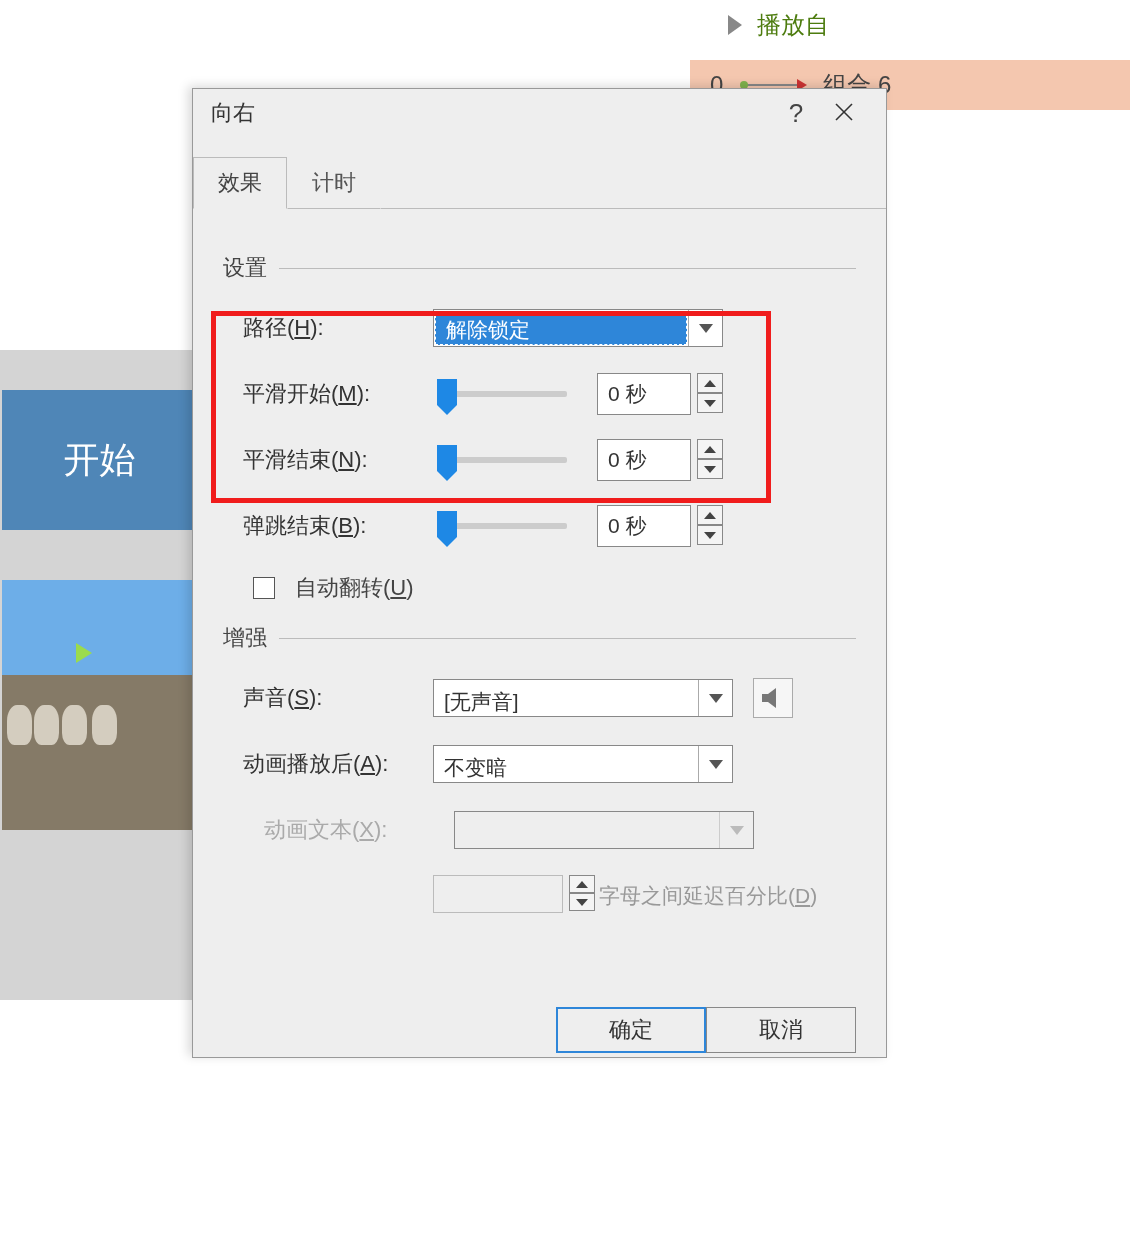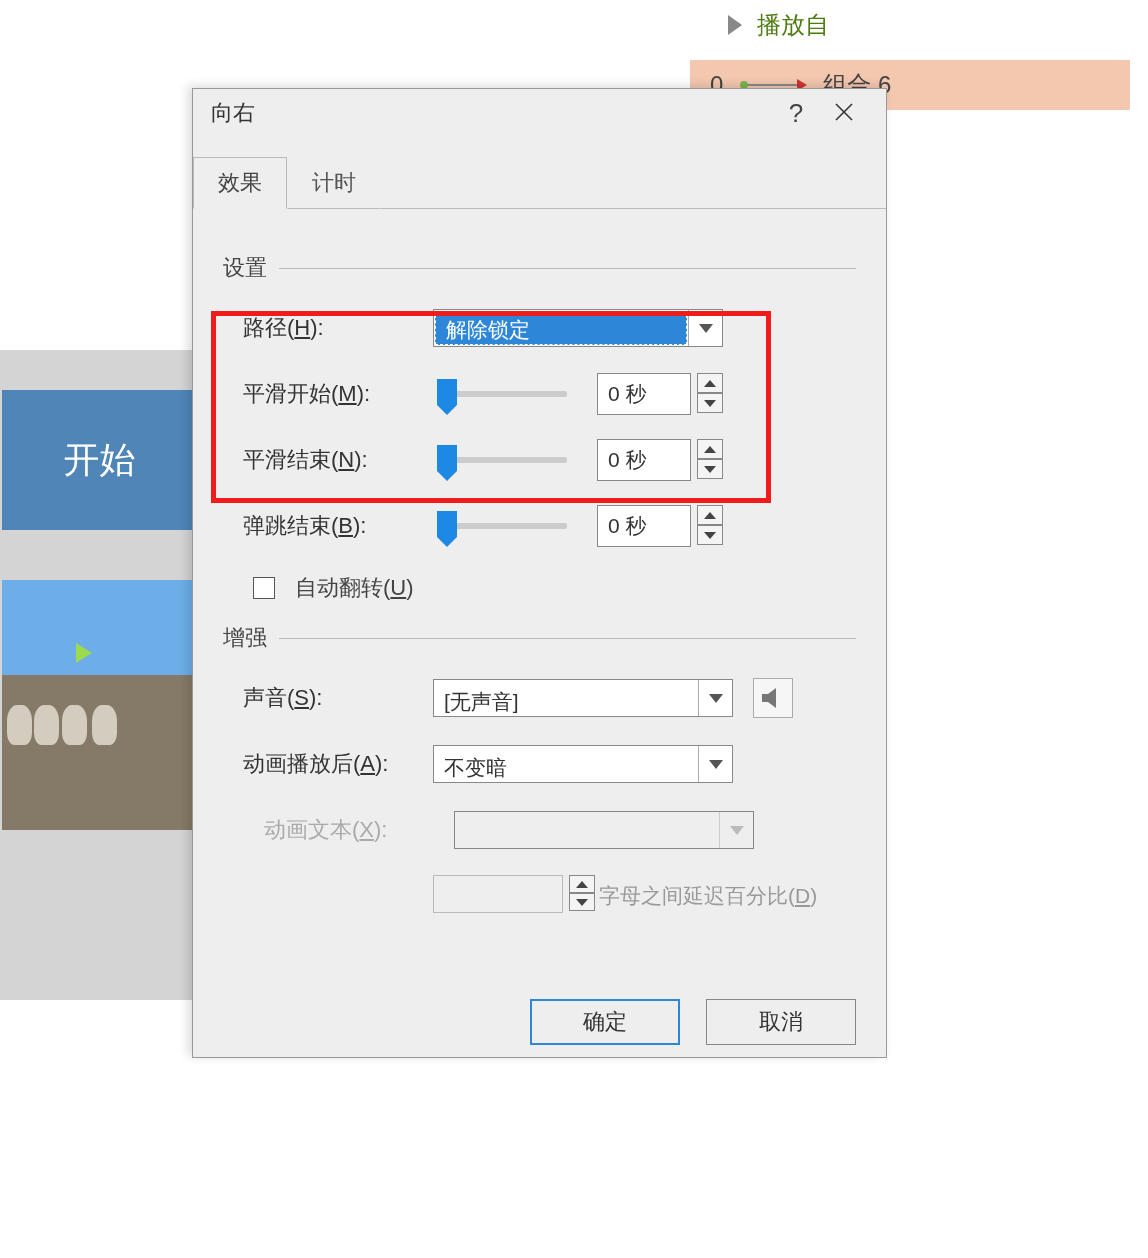--- a/index.html
+++ b/index.html
@@ -172,21 +172,21 @@
     display:flex;align-items:center;justify-content:center;
   }
 
   
   .red-box {
     position:absolute; border:5px solid #f01c1c;
   }
 
   
   .footer {
-    position:absolute; bottom:12px; right:30px; display:flex; gap:26px;
+    position:absolute; bottom:4px; right:30px; display:flex; 
   }
   .btn {
     width:150px; height:46px; background:#eeeeee; border:1px solid #888;
     display:flex;align-items:center;justify-content:center; font-size:22px;
   }
   .btn.primary { border:2px solid #2e86d9; }
 
   .delaylab { color:#999; font-size:21px; margin-left:4px; }
 </style>
 </head>

